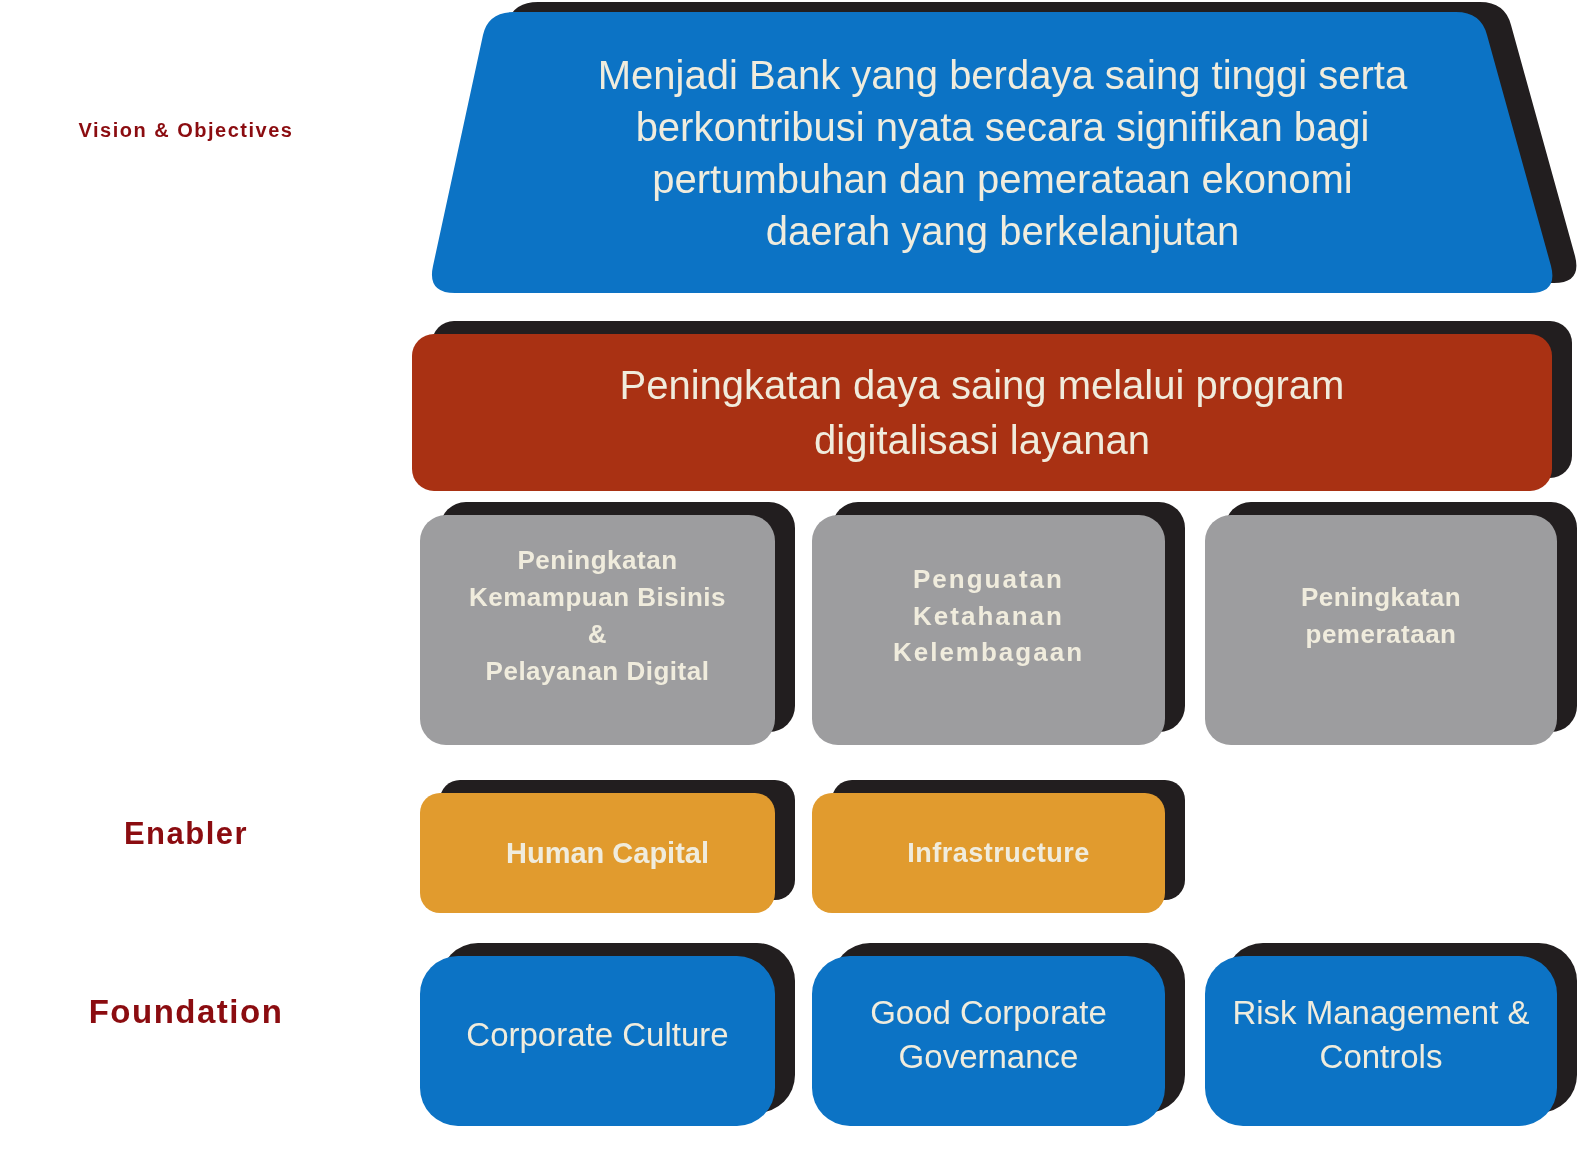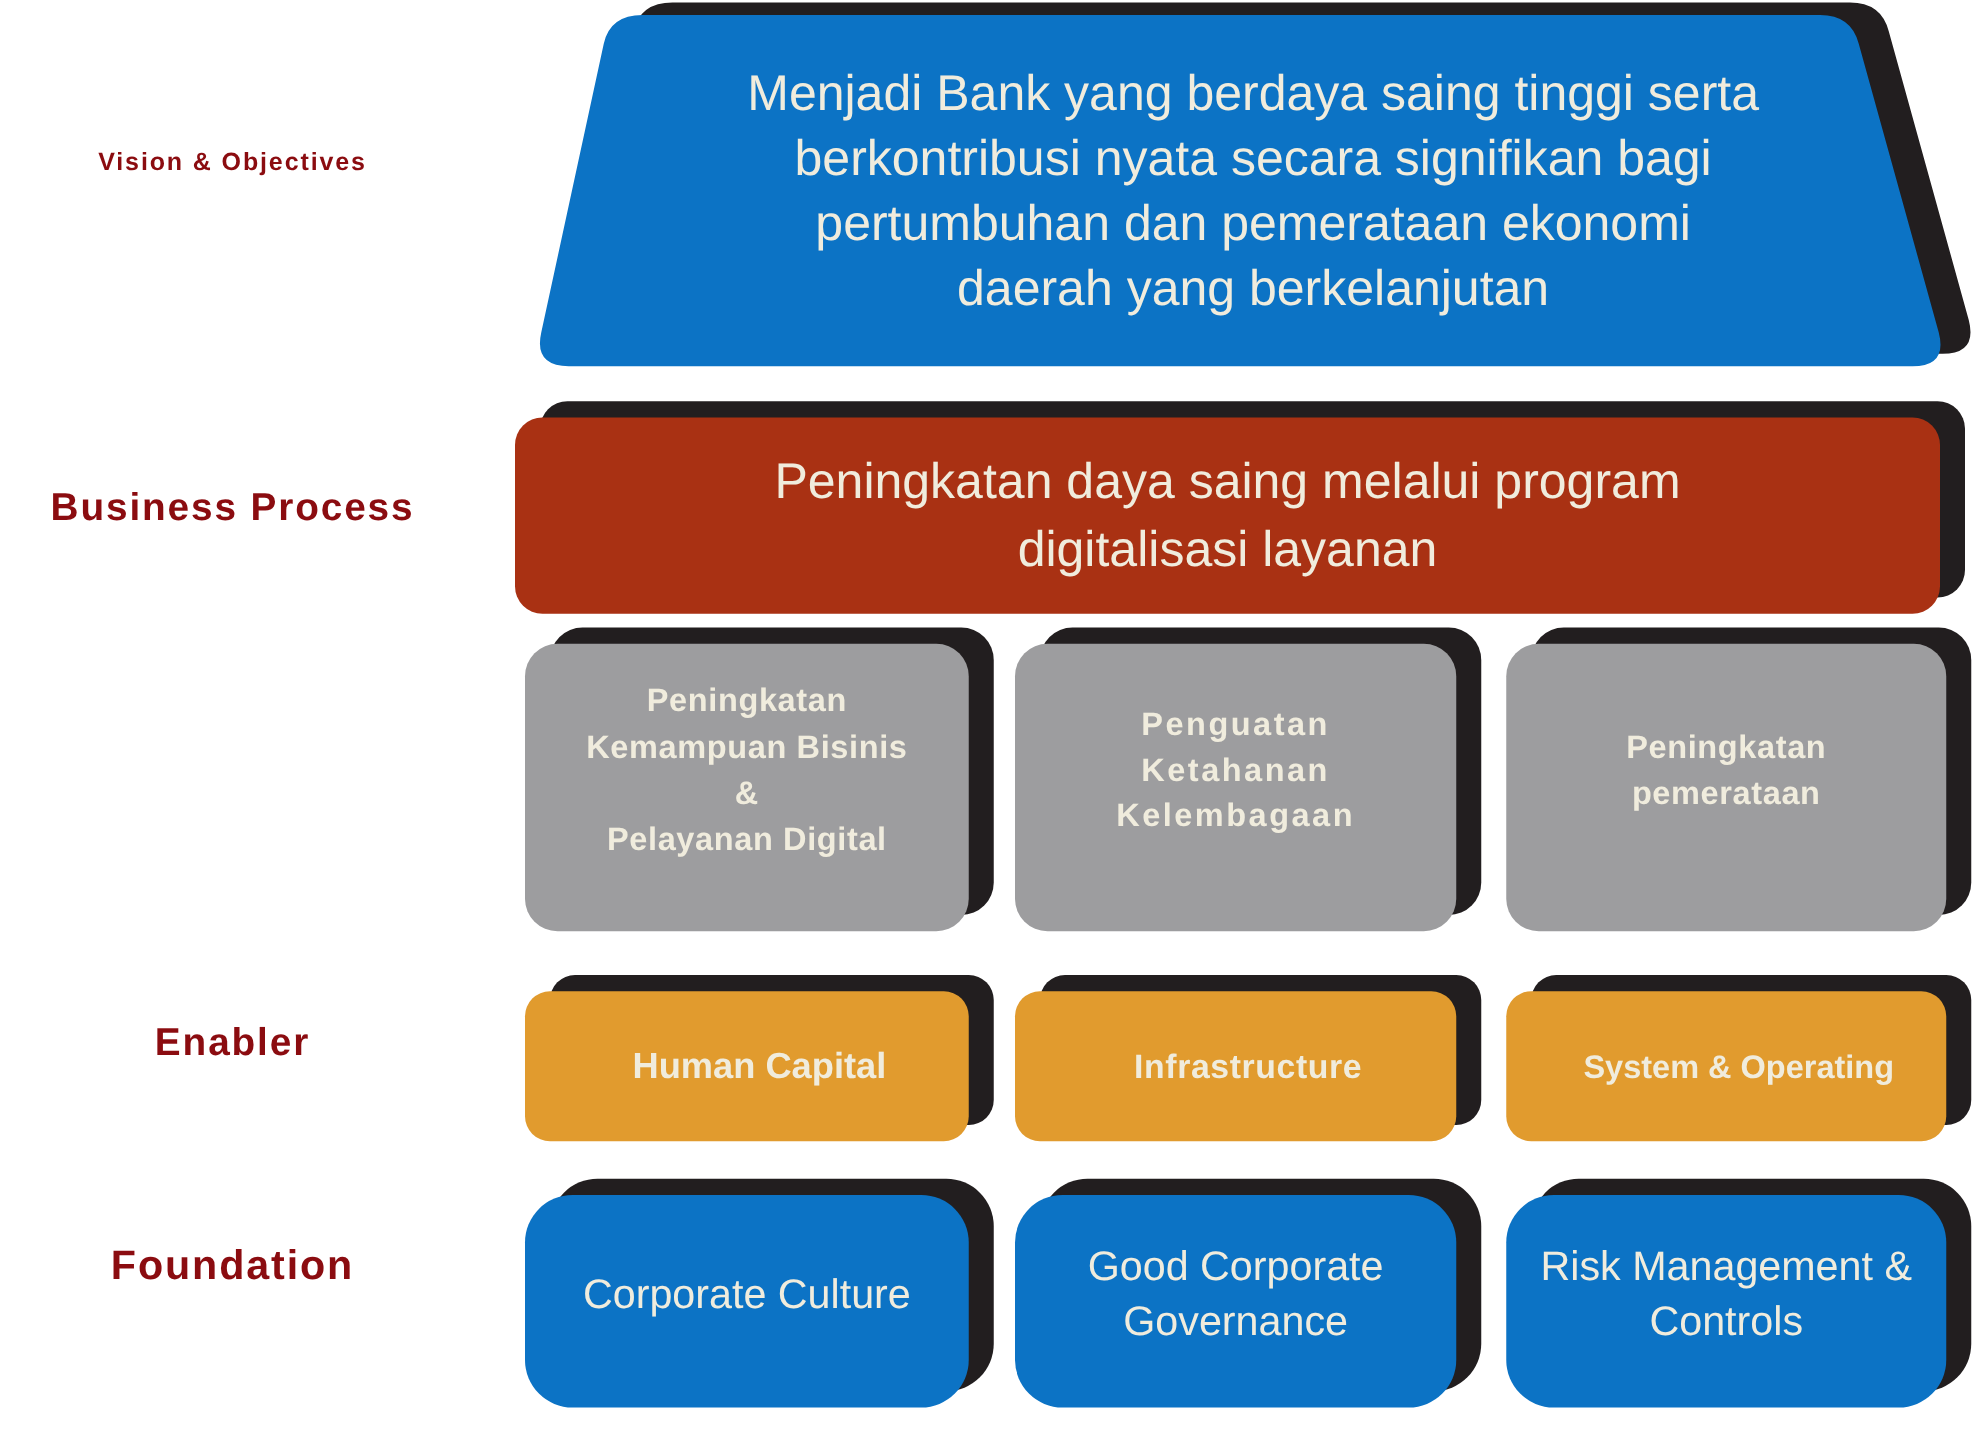--- a/index.html
+++ b/index.html
@@ -83,21 +83,20 @@
     font-size: 33px; font-weight: 300; line-height: 1.33;
     border-radius: 38px; padding-bottom: 12px; white-space: nowrap;
   }
 </style>
 </head>
 <body>
 
 <div class="canvas">
 
   <div class="side-label" id="label-vision">Vision &amp; Objectives</div>
-  <div class="side-label" id="label-business">Business Process</div>
   <div class="side-label" id="label-enabler">Enabler</div>
   <div class="side-label" id="label-foundation">Foundation</div>
 
   <div class="vision-wrap">
     <svg viewBox="0 0 1175 300" width="1175" height="300">
       <path d="M 104 12 H 1046 Q 1071 12 1077 35 L 1141 266 Q 1148 293 1120 293 H 45 Q 17 293 23 266 L 73 35 Q 78 12 104 12 Z" transform="translate(24,-10)" fill="var(--shadow, #221E1F)"></path>
       <path d="M 104 12 H 1046 Q 1071 12 1077 35 L 1141 266 Q 1148 293 1120 293 H 45 Q 17 293 23 266 L 73 35 Q 78 12 104 12 Z" fill="var(--blue, #0C73C5)"></path>
     </svg>
     <div class="vision-text">
       <div>Menjadi Bank yang berdaya saing tinggi serta</div>
@@ -127,23 +126,20 @@
     <div>Peningkatan</div>
     <div>pemerataan</div>
   </div>
 
   <div class="box orange col1 o1">
     <div>Human Capital</div>
   </div>
   <div class="box orange col2 o2">
     <div>Infrastructure</div>
   </div>
-  <div class="box orange col3 o3">
-    <div>System &amp; Operating</div>
-  </div>
 
   <div class="box blue-bottom col1">
     <div>Corporate Culture</div>
   </div>
   <div class="box blue-bottom col3">
     <div>Risk Management &amp;</div>
     <div>Controls</div>
   </div>
   <div class="box blue-bottom col2">
     <div>Good Corporate</div>

